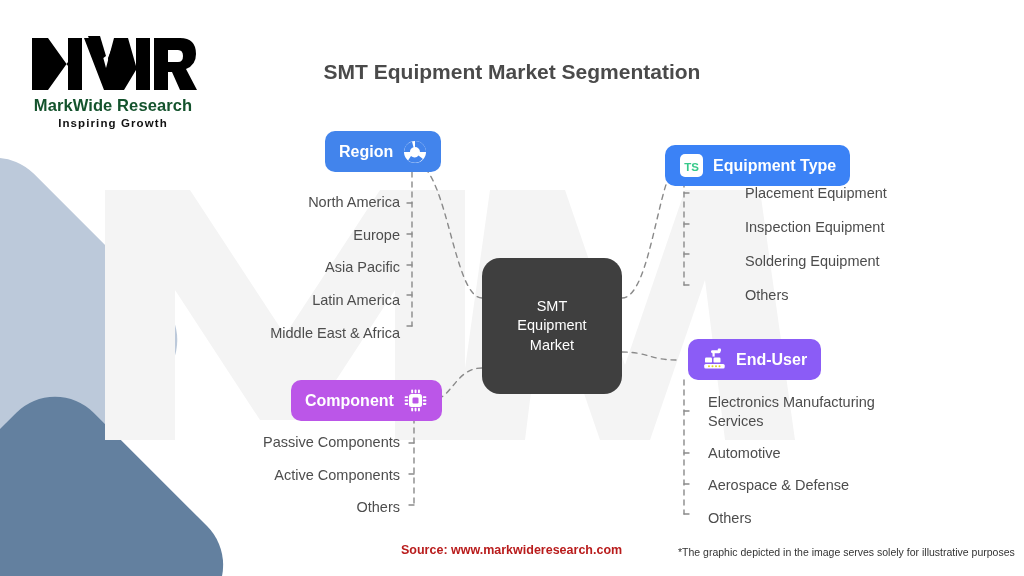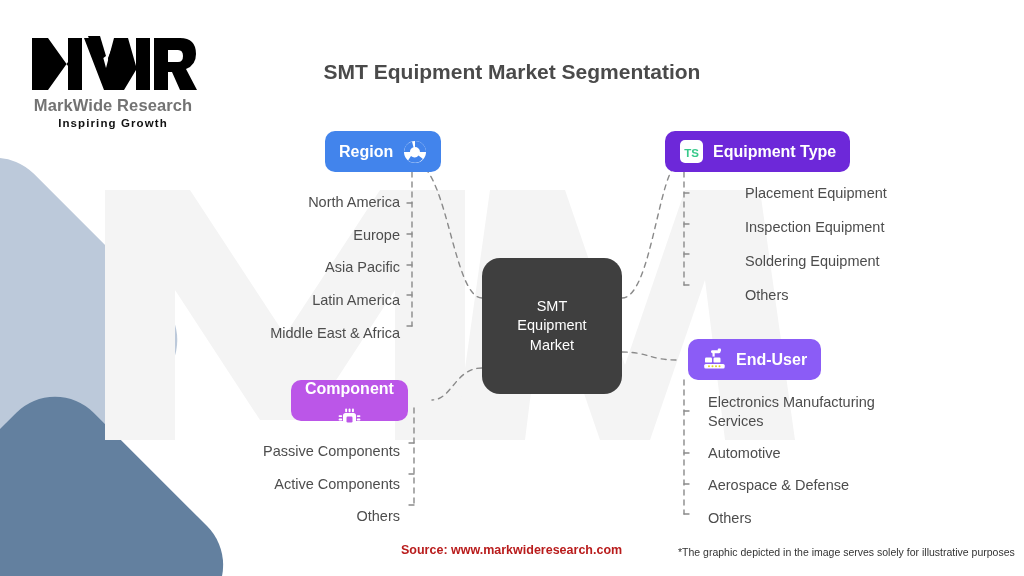--- a/index.html
+++ b/index.html
@@ -55,21 +55,21 @@
     left: 28px;
     top: 32px;
     width: 170px;
     z-index: 5;
     text-align: center;
   }
   .logo svg { display: block; }
   .logo-name {
     font-size: 16.5px;
     font-weight: bold;
-    color: #737373;
+    color: #14532d;
     letter-spacing: 0.1px;
     margin-top: 2px;
     white-space: nowrap;
   }
   .logo-tag {
     font-size: 11.5px;
     font-weight: bold;
     color: #111111;
     letter-spacing: 1.1px;
     margin-top: 2px;
@@ -141,22 +141,22 @@
   .badge-icon {
     width: 25px;
     height: 25px;
     display: flex;
     align-items: center;
     justify-content: center;
     flex: 0 0 auto;
   }
 
   #badge-region     { left: 325px; top: 131px; background: #4284ec; align-items: center; }
-  #badge-equipment  { left: 665px; top: 131px; background: #6d28d9; }
-  #badge-component  { left: 291px; top: 380px; background: #bb56e8; flex-direction: column; }
+  #badge-equipment  { left: 665px; top: 145px; background: #3b82f6; }
+  #badge-component  { left: 291px; top: 380px; background: #bb56e8; }
   #badge-enduser    { left: 688px; top: 339px; background: #8b5cf6; }
 
   
   .item-list {
     position: absolute;
     z-index: 3;
   }
   .item {
     font-size: 14.5px;
     color: #4d4d4d;
@@ -172,21 +172,20 @@
     width: 280px;
     text-align: right;
   }
   #list-region .item { margin-bottom: 13.5px; }
 
   #list-component {
     left: 110px;
     top: 433px;
     width: 290px;
     text-align: right;
-    margin-top: 9px;
   }
   #list-component .item { margin-bottom: 13.5px; }
 
   
   #list-equipment {
     left: 708px;
     top: 184px;
     width: 250px;
     text-align: left;
   }

